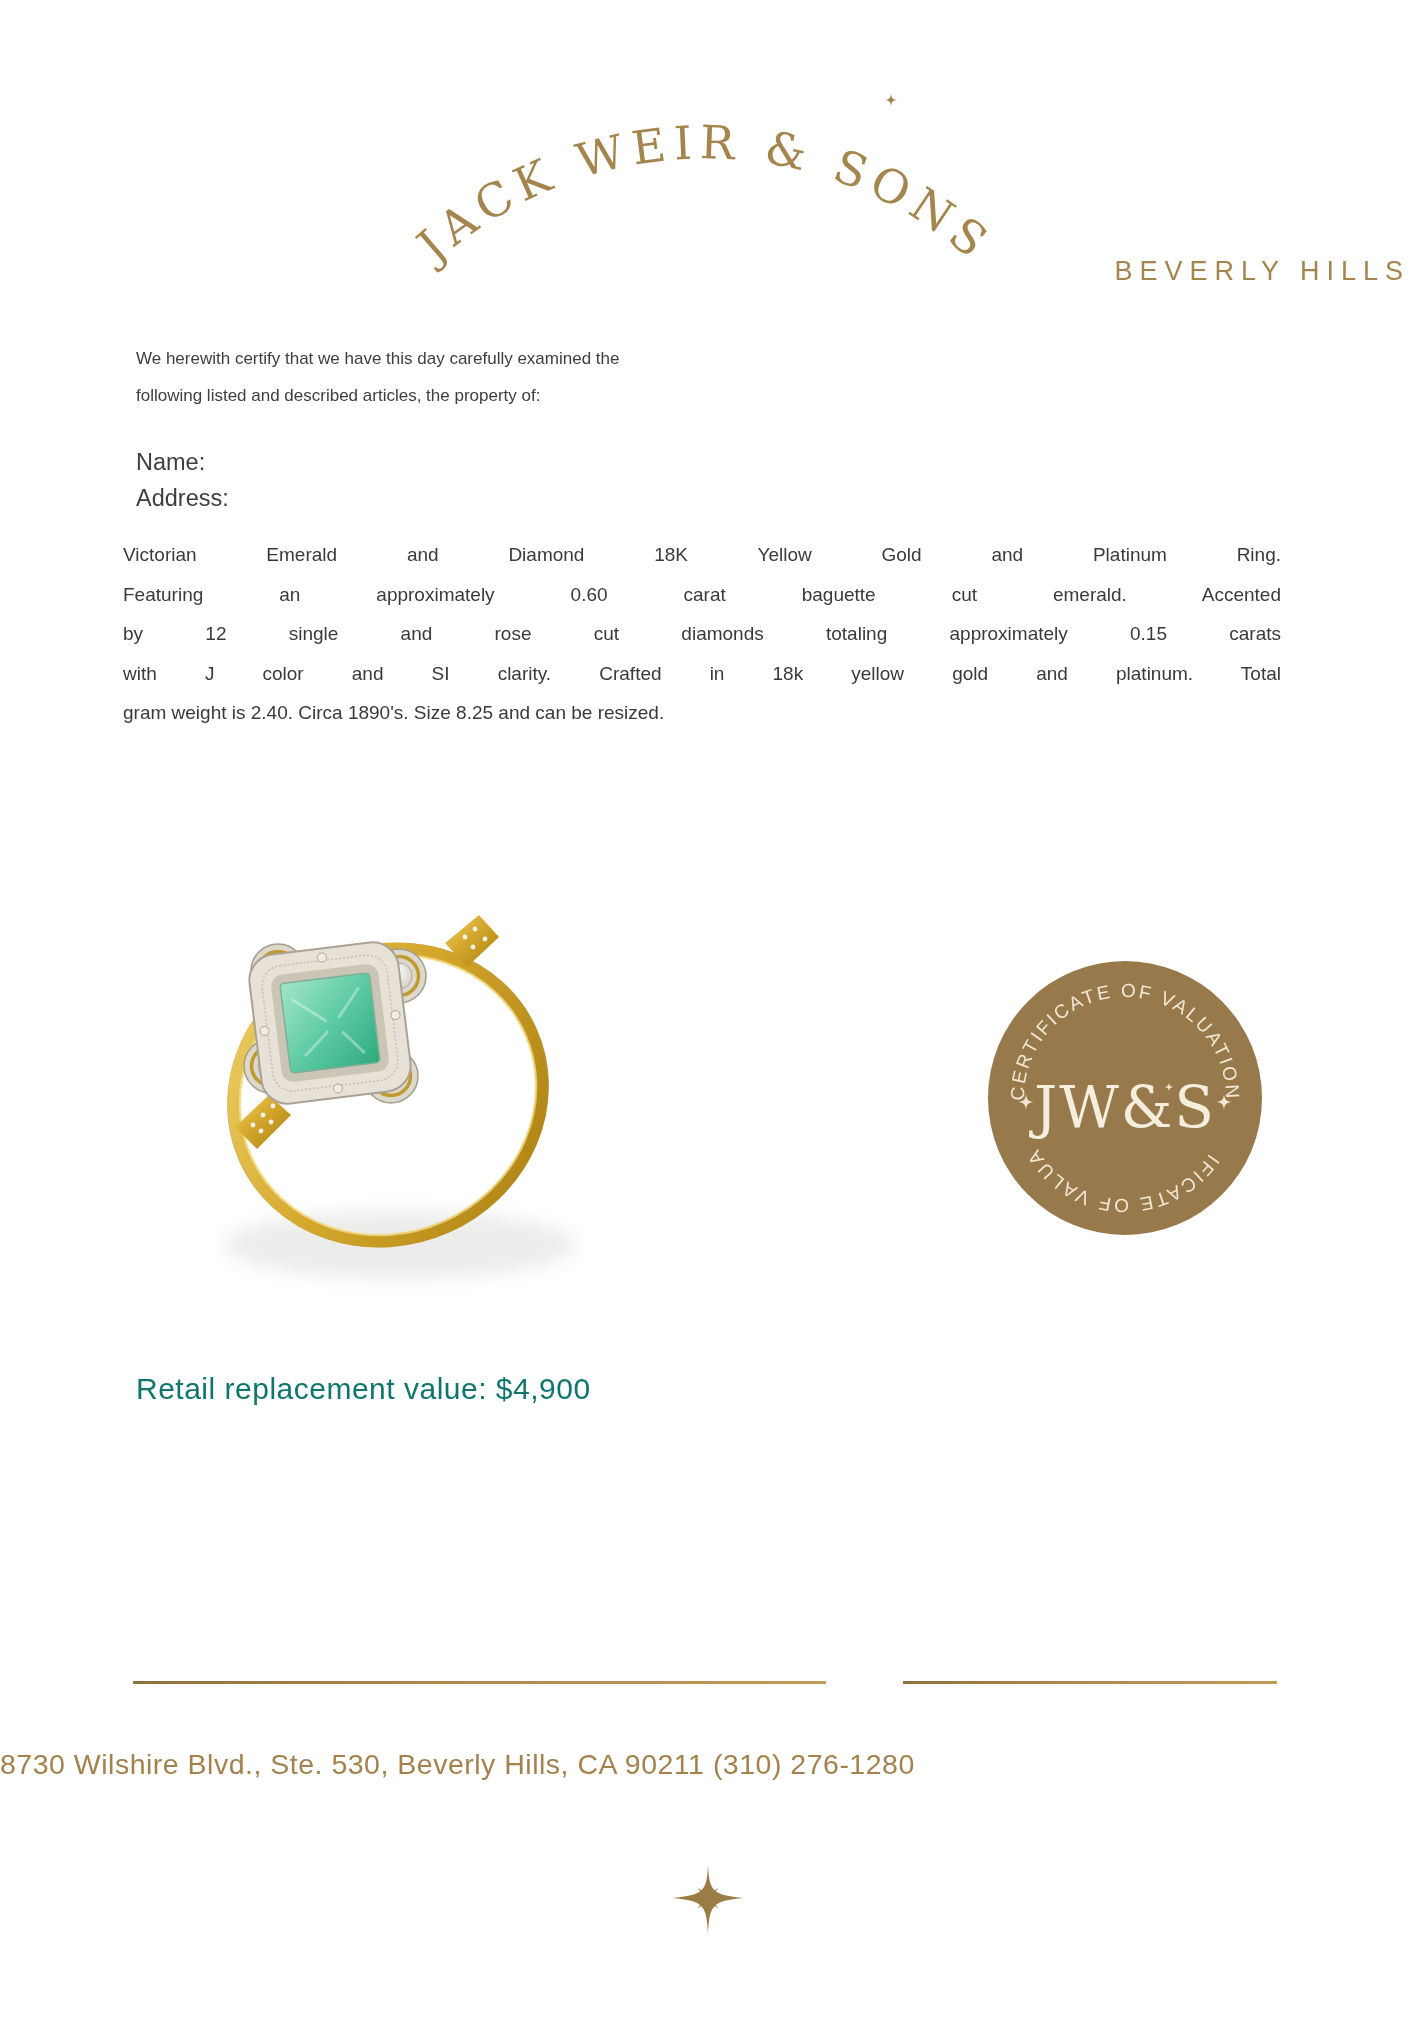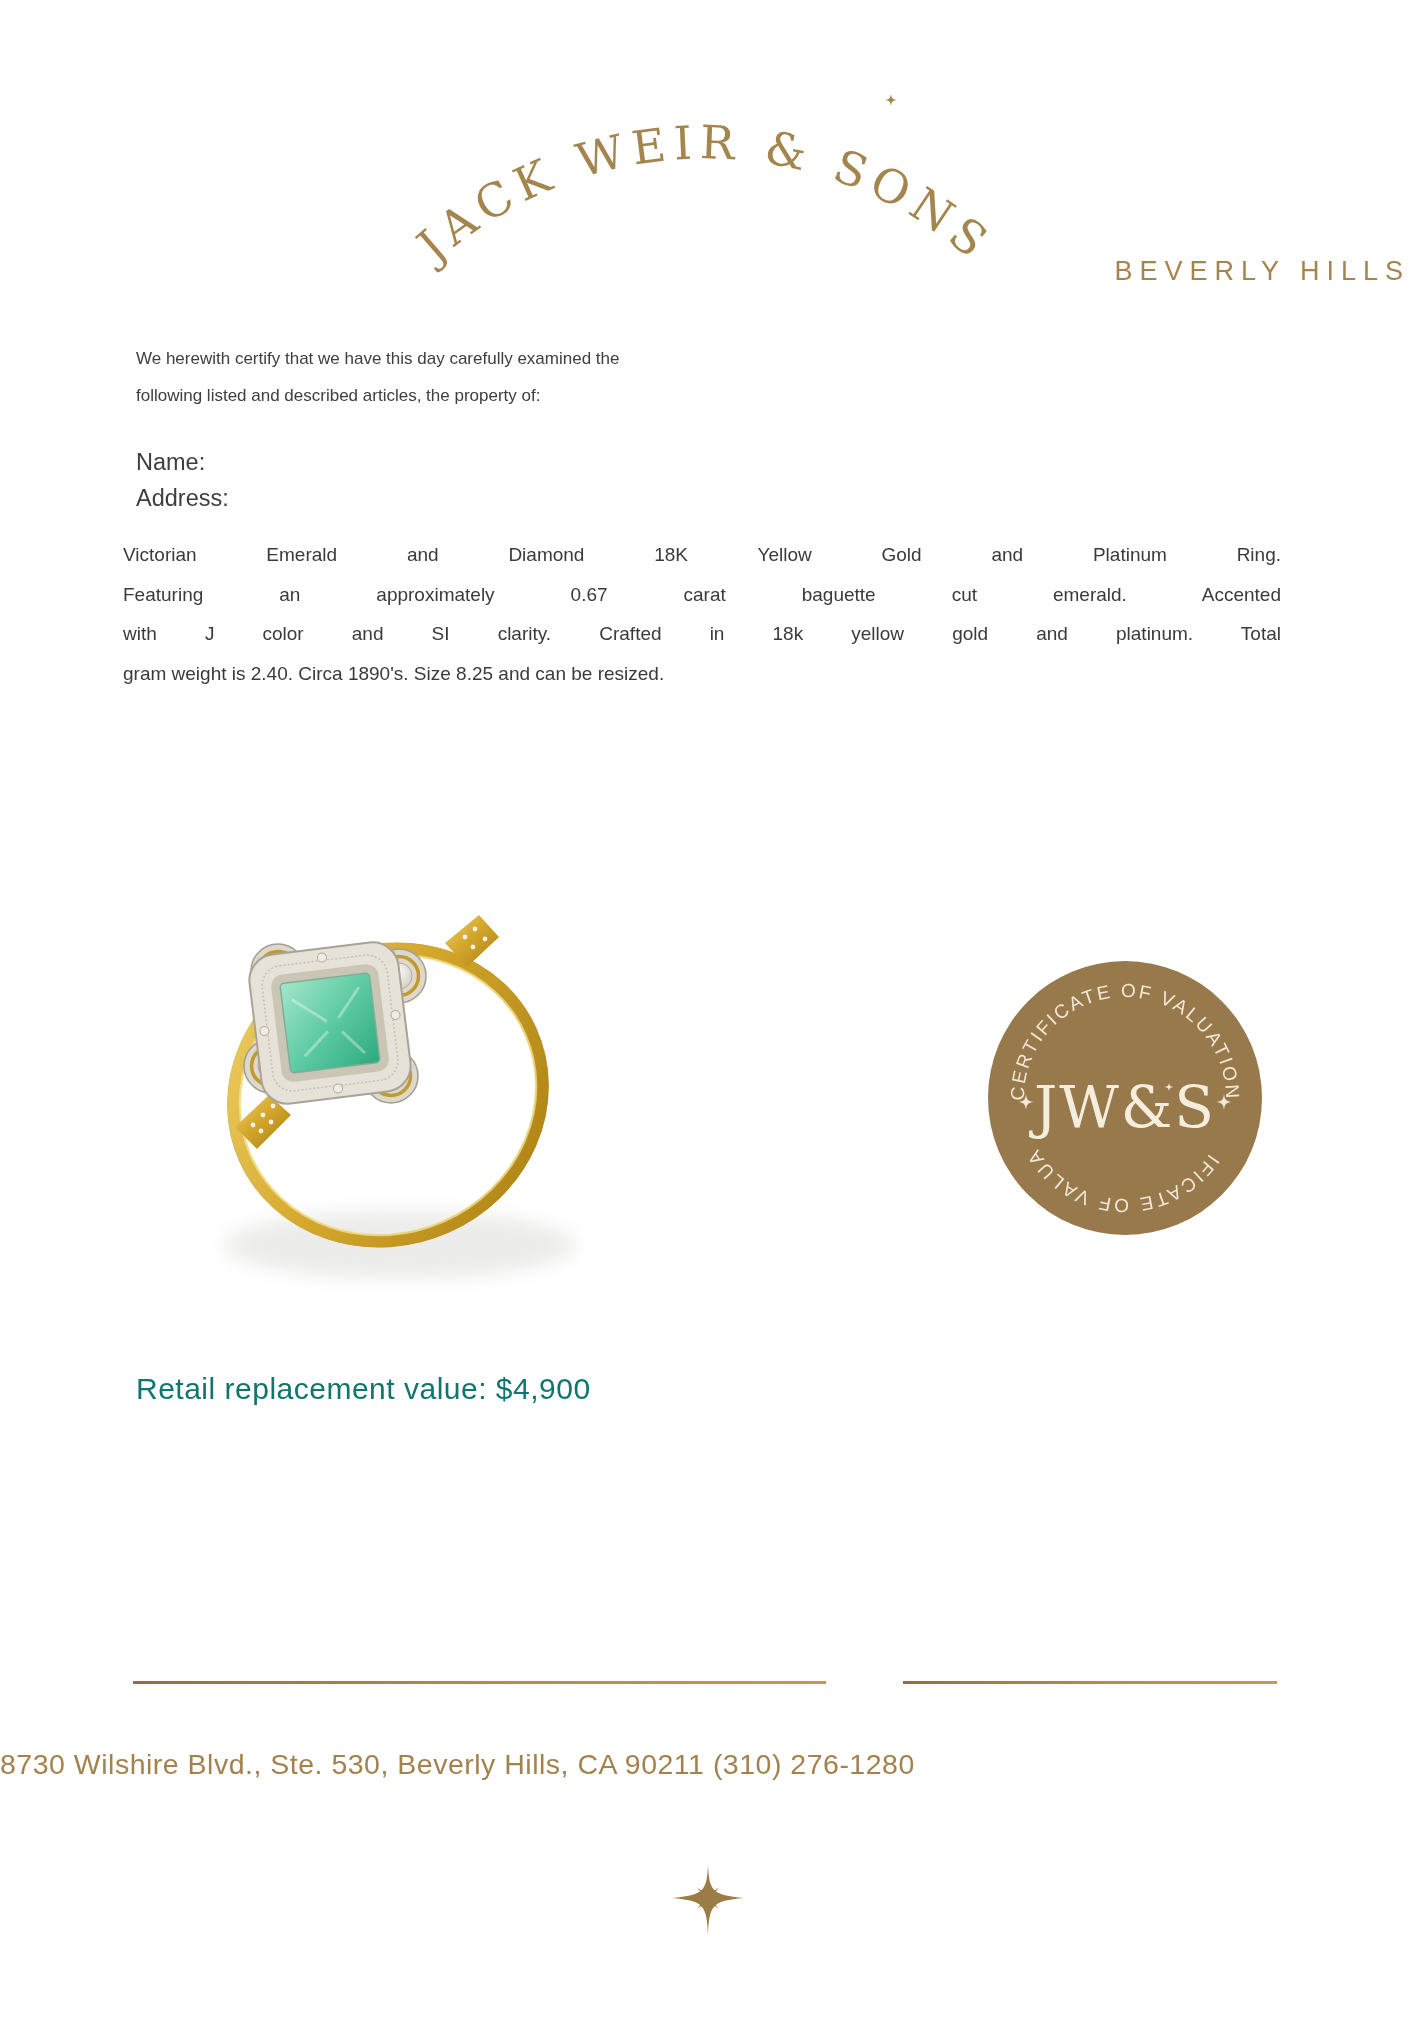--- a/index.html
+++ b/index.html
@@ -71,21 +71,22 @@
   <p class="abs intro" style="margin:0">We herewith certify that we have this day carefully examined the
 following listed and described articles, the property of:</p>
 
   <div class="abs owner">
     <div>Name:</div>
     <div>Address:</div>
   </div>
 
   <div class="abs descr">
     <div class="dline">Victorian Emerald and Diamond 18K Yellow Gold and Platinum Ring.</div>
-    <div class="dline">Featuring an approximately 0.67 carat baguette cut emerald. Accented</div>
+    <div class="dline">Featuring an approximately 0.60 carat baguette cut emerald. Accented</div>
+    <div class="dline">by 12 single and rose cut diamonds totaling approximately 0.15 carats</div>
     <div class="dline">with J color and SI clarity. Crafted in 18k yellow gold and platinum. Total</div>
     <div class="dline">gram weight is 2.40. Circa 1890's. Size 8.25 and can be resized.</div>
   </div>
 
   <svg class="abs ring-photo" viewBox="0 0 490 560">
     <defs>
       <linearGradient id="goldBand" x1="0" y1="0" x2="1" y2="1">
         <stop offset="0" stop-color="#f0d26a"></stop>
         <stop offset="0.45" stop-color="#d4a72c"></stop>
         <stop offset="1" stop-color="#a87e10"></stop>

